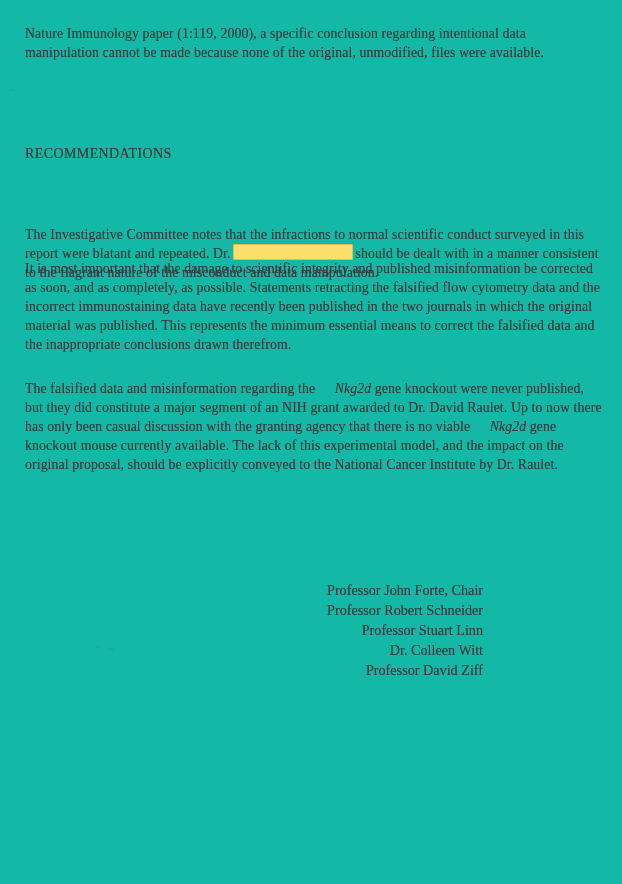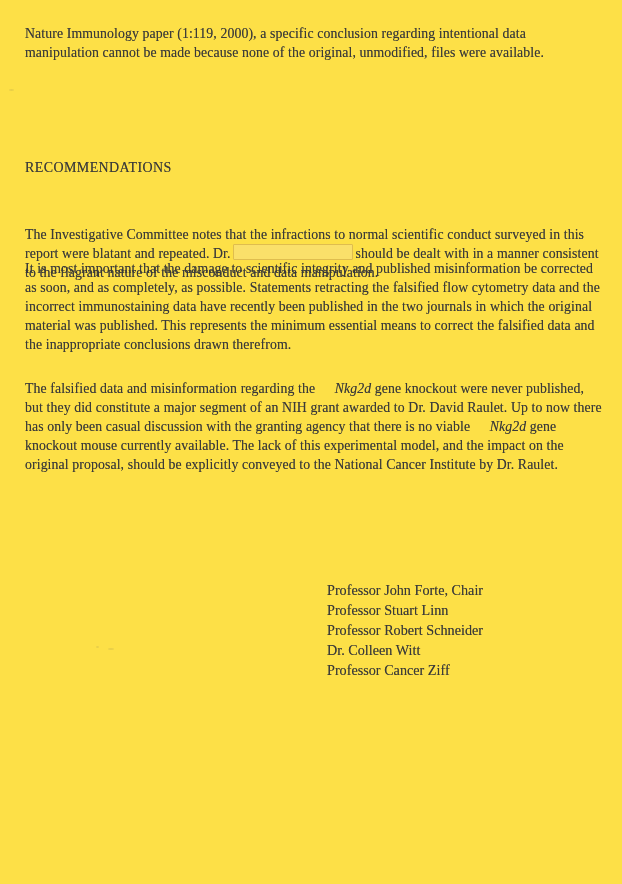--- a/index.html
+++ b/index.html
@@ -4,21 +4,21 @@
 <style>
   html, body { margin: 0; padding: 0; }
   body {
     width: 622px; height: 884px;
     background: #e9e9e9;
     font-family: "Liberation Serif", "DejaVu Serif", serif;
   }
   .page {
     position: relative;
     width: 622px; height: 884px;
-    background: #fde047;
+    background: #14b8a6;
     overflow: hidden;
     color: #3a3a3a;
   }
   .para {
     position: absolute;
     width: 578px;
     font-size: 13.8px;
     line-height: 19px;
     letter-spacing: 0.1px;
     text-shadow: 0 0 0.5px rgba(55,55,55,0.55);
@@ -26,35 +26,36 @@
   }
   .heading {
     position: absolute;
     font-size: 14px;
     font-weight: normal;
     letter-spacing: 0.4px;
     margin: 0;
     text-shadow: 0 0 0.5px rgba(55,55,55,0.55);
   }
   .pos-intro   { left: 25px; top: 24px; }
-  .pos-reco    { left: 25px; top: 160px; }
+  .pos-reco    { left: 25px; top: 146px; }
   .pos-p1      { left: 25px; top: 187px; margin-top: 38px; }
   .pos-p2      { left: 25px; top: 259px; }
   .pos-p3      { left: 25px; top: 379px; }
   .pos-committee-heading {
     left: 327px; top: 544px;
     font-size: 14.6px;
     text-decoration: underline;
     text-underline-offset: 3px;
   }
   .pos-members { left: 327px; top: 580px; }
   .member {
     font-size: 14.2px;
     line-height: 20px;
     text-shadow: 0 0 0.5px rgba(55,55,55,0.55);
+    text-align: right;
   }
   .redaction {
     display: inline-block;
     width: 118px; height: 14px;
     background: #fae06a;
     border: 1px solid #dfbd4e;
     border-radius: 1px;
     vertical-align: -2px;
     margin: 0 3px 0 2px;
   }
@@ -77,24 +78,24 @@
 
   <p class="para pos-p1"><span>The Investigative Committee notes that the infractions to normal scientific conduct surveyed in this report were blatant and repeated.  Dr.</span><span class="redaction"></span><span>should be dealt with in a manner consistent to the flagrant nature of the misconduct and data manipulation.</span></p>
 
   <p class="para pos-p2">It is most important that the damage to scientific integrity and published misinformation be corrected as soon, and as completely, as possible.  Statements retracting the falsified flow cytometry data and the incorrect immunostaining data have recently been published in the two journals in which the original material was published.  This represents the minimum essential means to correct the falsified data and the inappropriate conclusions drawn therefrom.</p>
 
   <p class="para pos-p3"><span>The falsified data and misinformation regarding the </span><span class="gene">Nkg2d</span><span> gene knockout were never published, but they did constitute a major segment of an NIH grant awarded to Dr. David Raulet.  Up to now there has only been casual discussion with the granting agency that there is no viable </span><span class="gene">Nkg2d</span><span> gene knockout mouse currently available.  The lack of this experimental model, and the impact on the original proposal, should be explicitly conveyed to the National Cancer Institute by Dr. Raulet.</span></p>
 
 
   <div class="pos-members" style="position:absolute;">
     <div class="member">Professor John Forte, Chair</div>
+    <div class="member">Professor Robert Schneider</div>
     <div class="member">Professor Stuart Linn</div>
-    <div class="member">Professor Robert Schneider</div>
     <div class="member">Dr. Colleen Witt</div>
-    <div class="member">Professor Cancer Ziff</div>
+    <div class="member">Professor David Ziff</div>
   </div>
 
   <div class="artifact a1"></div>
   <div class="artifact a2"></div>
   <div class="artifact a3"></div>
   <div class="artifact a4"></div>
 
 </div>
 
 </body></html>

